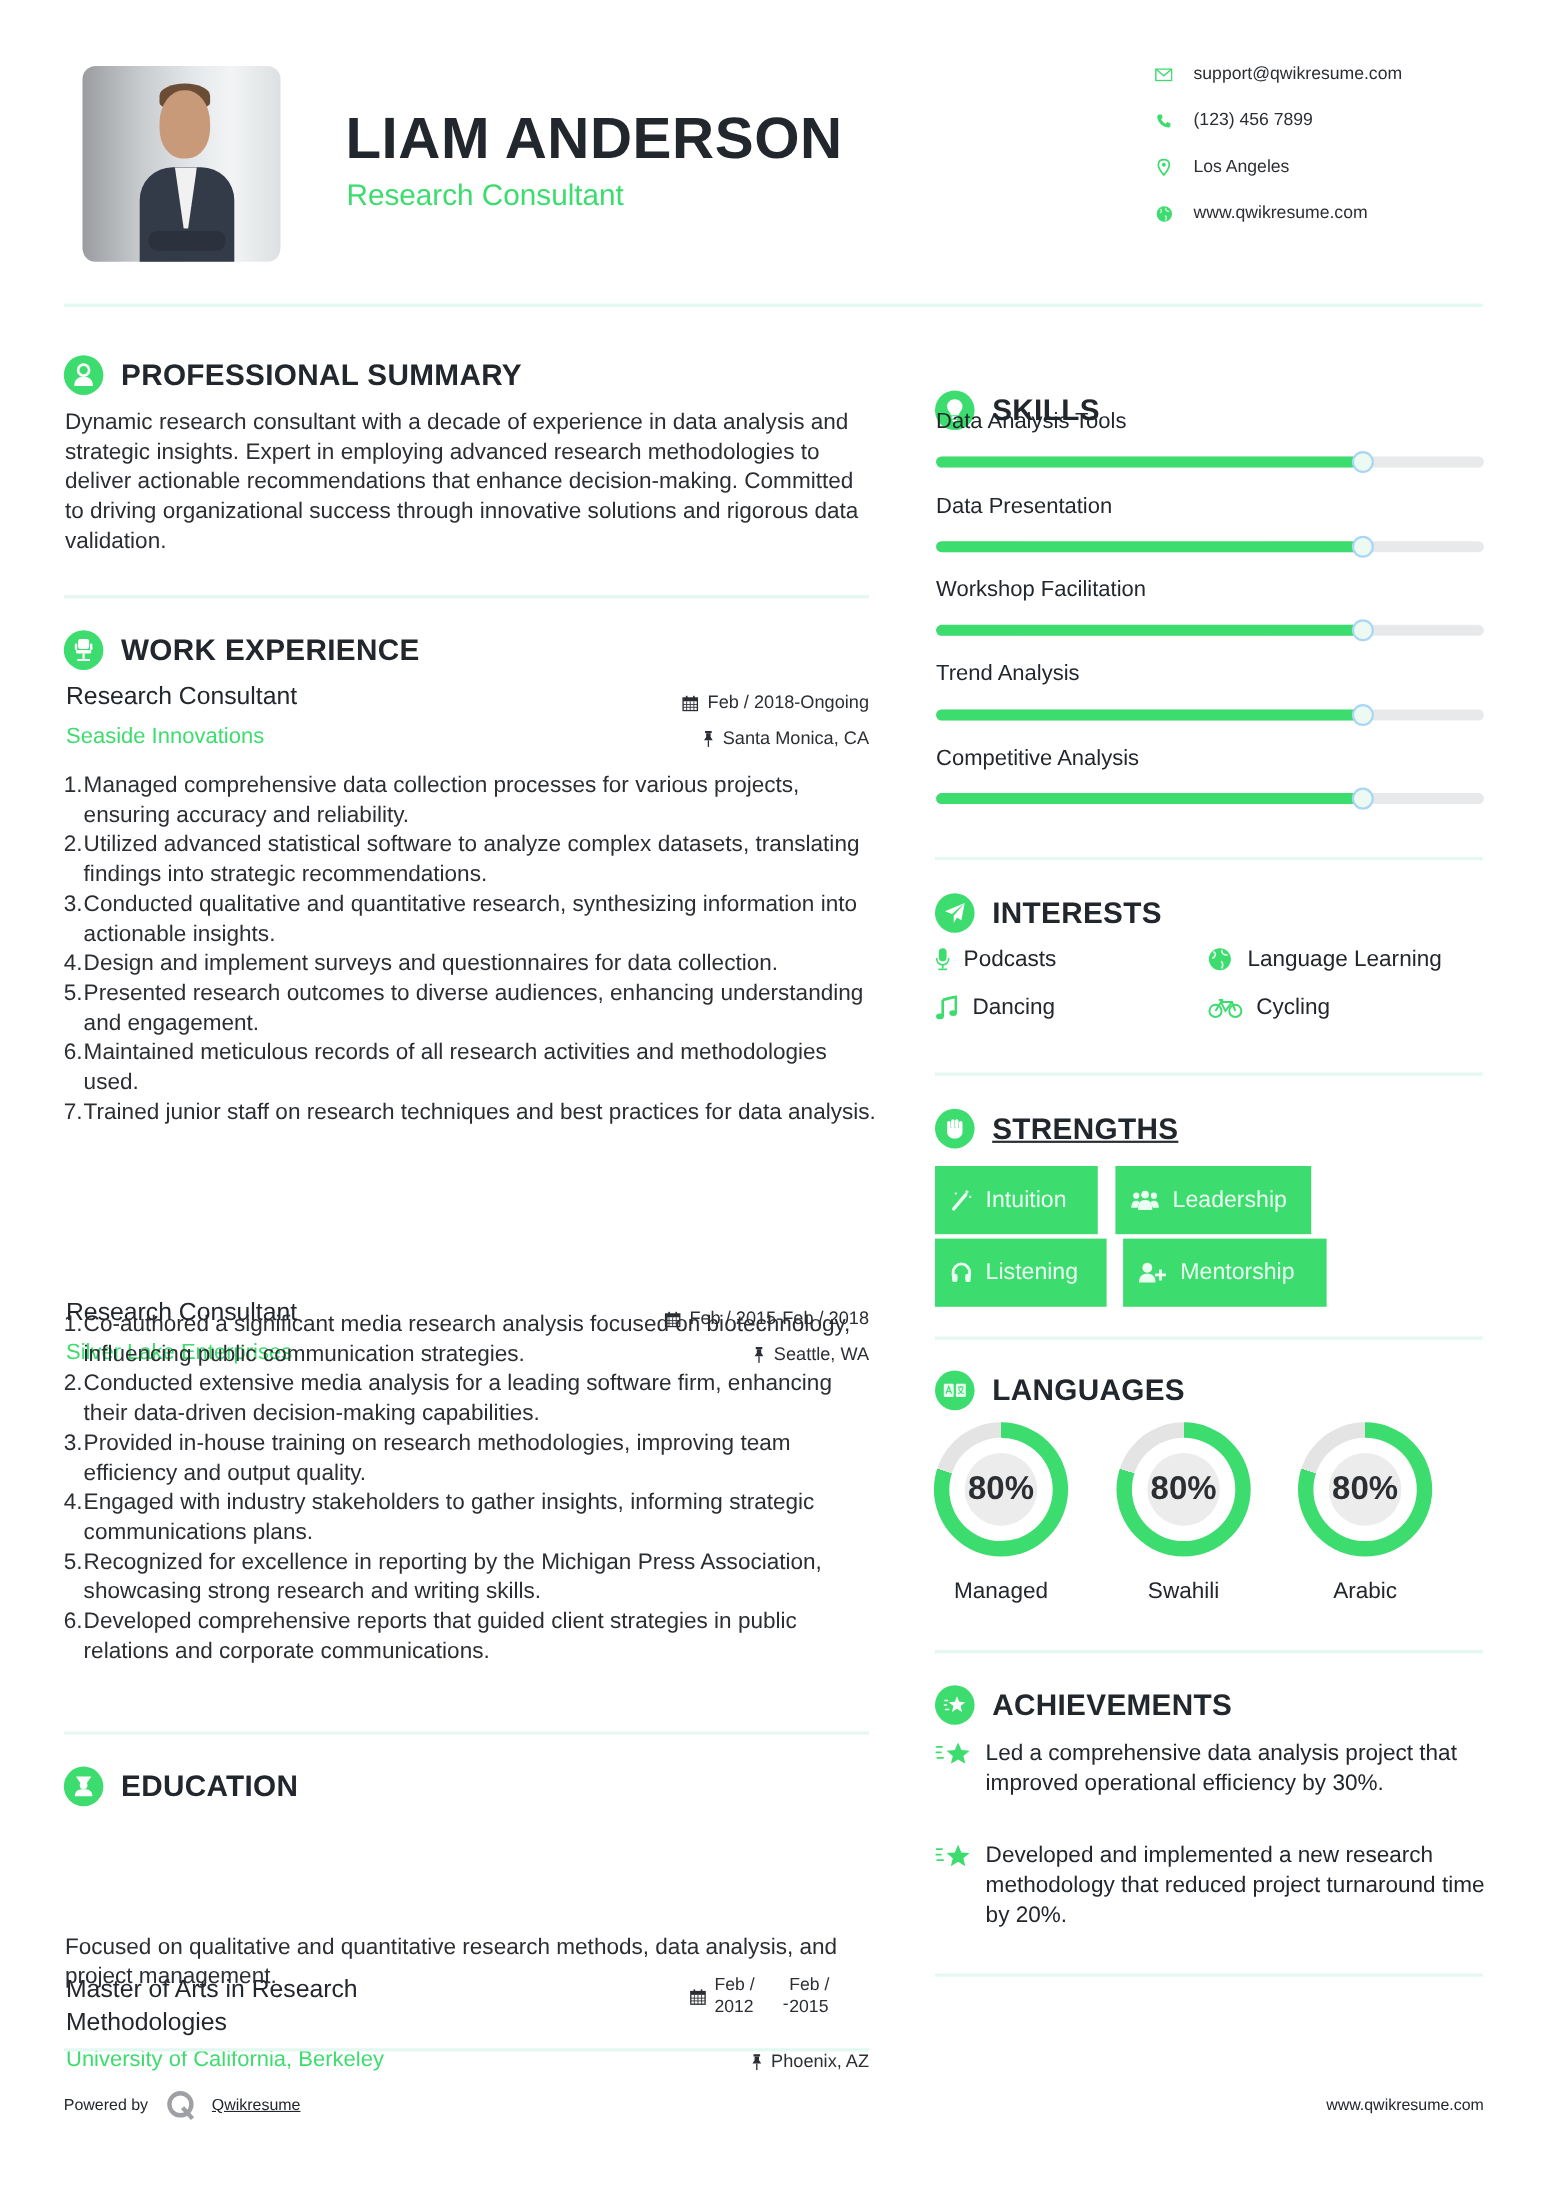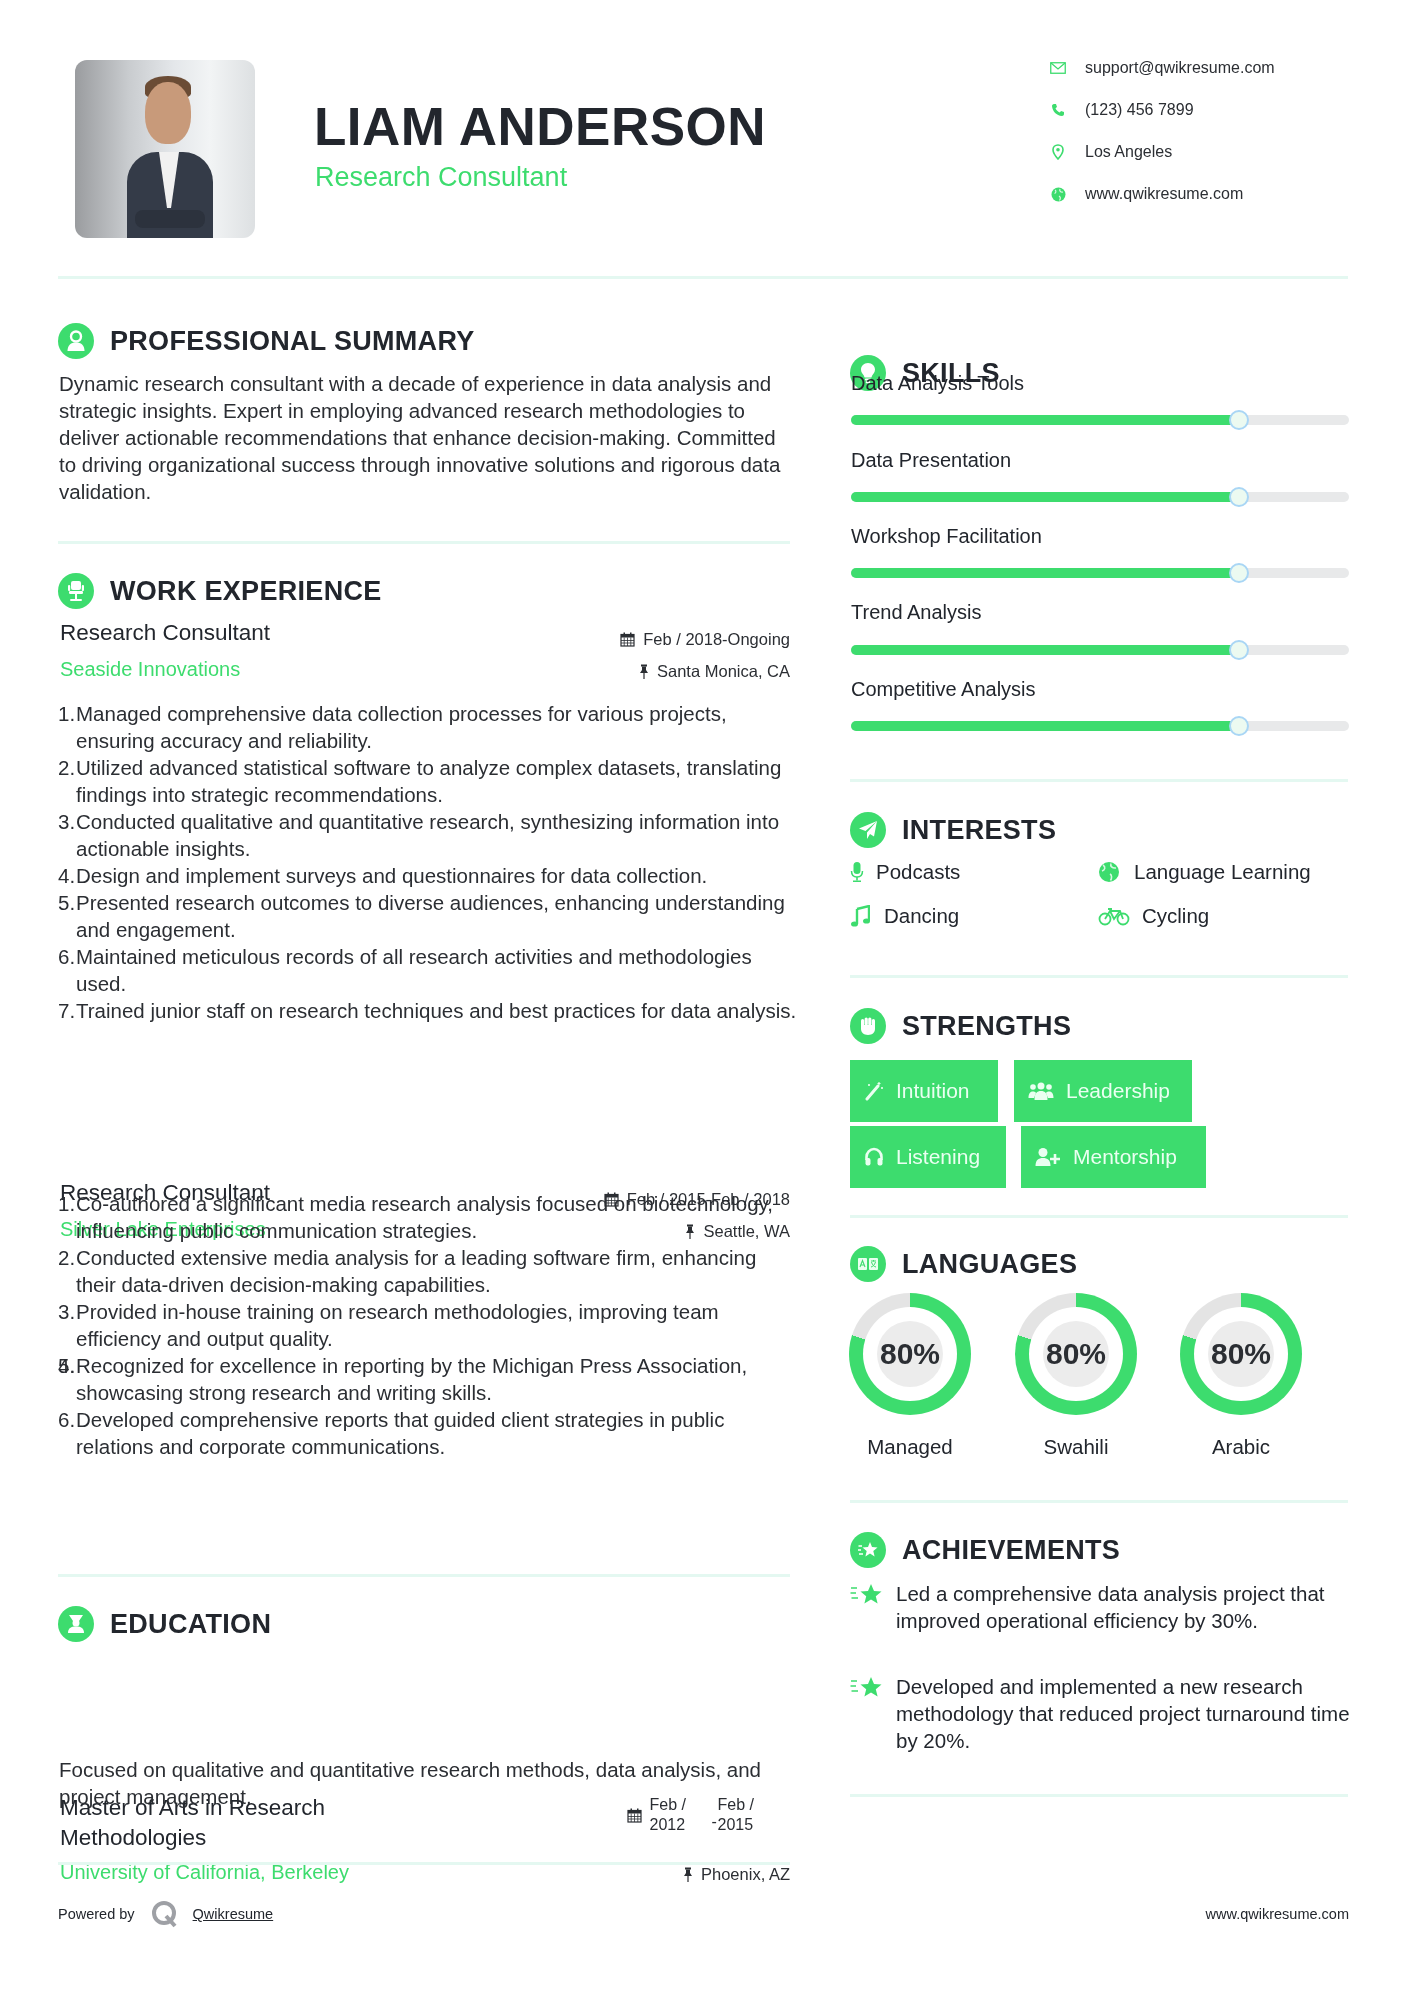--- a/index.html
+++ b/index.html
@@ -213,21 +213,21 @@
         </svg>
     </span>
     <span>Seattle, WA</span>
   </div>
 </div>
 
 <ol class="abs duties" style="left:58px; top:1190px; width:740px;">
   <li><span class="num">1.</span><span>Co-authored a significant media research analysis focused on biotechnology, influencing public communication strategies.</span></li>
   <li><span class="num">2.</span><span>Conducted extensive media analysis for a leading software firm, enhancing their data-driven decision-making capabilities.</span></li>
   <li><span class="num">3.</span><span>Provided in-house training on research methodologies, improving team efficiency and output quality.</span></li>
-  <li><span class="num">4.</span></li>
+  <li><span class="num">4.</span><span>Engaged with industry stakeholders to gather insights, informing strategic communications plans.</span></li>
   <li><span class="num">5.</span><span>Recognized for excellence in reporting by the Michigan Press Association, showcasing strong research and writing skills.</span></li>
   <li><span class="num">6.</span><span>Developed comprehensive reports that guided client strategies in public relations and corporate communications.</span></li>
 </ol>
 
 <div class="abs divider" style="left:58px; top:1574px; width:732px;"></div>
 
 <div class="abs sec-head" style="left:58px; top:1606px;">
   <span class="sec-icon">
     <svg width="20" height="20" viewBox="0 0 20 20">
         <path d="M3 1 H17 L13 7 H7 Z" fill="#ffffff"></path>
@@ -380,21 +380,21 @@
         <circle cx="7" cy="13" r="5.5" fill="none" stroke="#3ddc6e" stroke-width="1.8"></circle>
         <circle cx="25" cy="13" r="5.5" fill="none" stroke="#3ddc6e" stroke-width="1.8"></circle>
         <path d="M7 13 L12 5 H22 L25 13 M12 5 L16 13 L22 5 M10 3 H14" fill="none" stroke="#3ddc6e" stroke-width="1.8"></path>
       </svg>
   </span>
   <span>Cycling</span>
 </div>
 
 <div class="abs divider" style="left:850px; top:975px; width:498px;"></div>
 
-<div class="abs sec-head" style="left:850px; top:1008px;">
+<div class="abs sec-head" style="left:850px; top:1008px;text-decoration:underline;">
   <span class="sec-icon">
     <svg width="18" height="20" viewBox="0 0 18 20">
         <rect x="2" y="3" width="3.2" height="7" rx="1.6" fill="#ffffff"></rect>
         <rect x="5.6" y="1.5" width="3.2" height="8" rx="1.6" fill="#ffffff"></rect>
         <rect x="9.2" y="1.5" width="3.2" height="8" rx="1.6" fill="#ffffff"></rect>
         <rect x="12.8" y="3" width="3.2" height="7" rx="1.6" fill="#ffffff"></rect>
         <path d="M2 9 H16 V13 C16 16 13.5 19 9 19 C4.5 19 2 16 2 13 Z" fill="#ffffff"></path>
       </svg>
   </span>
   <span class="sec-title">STRENGTHS</span>

